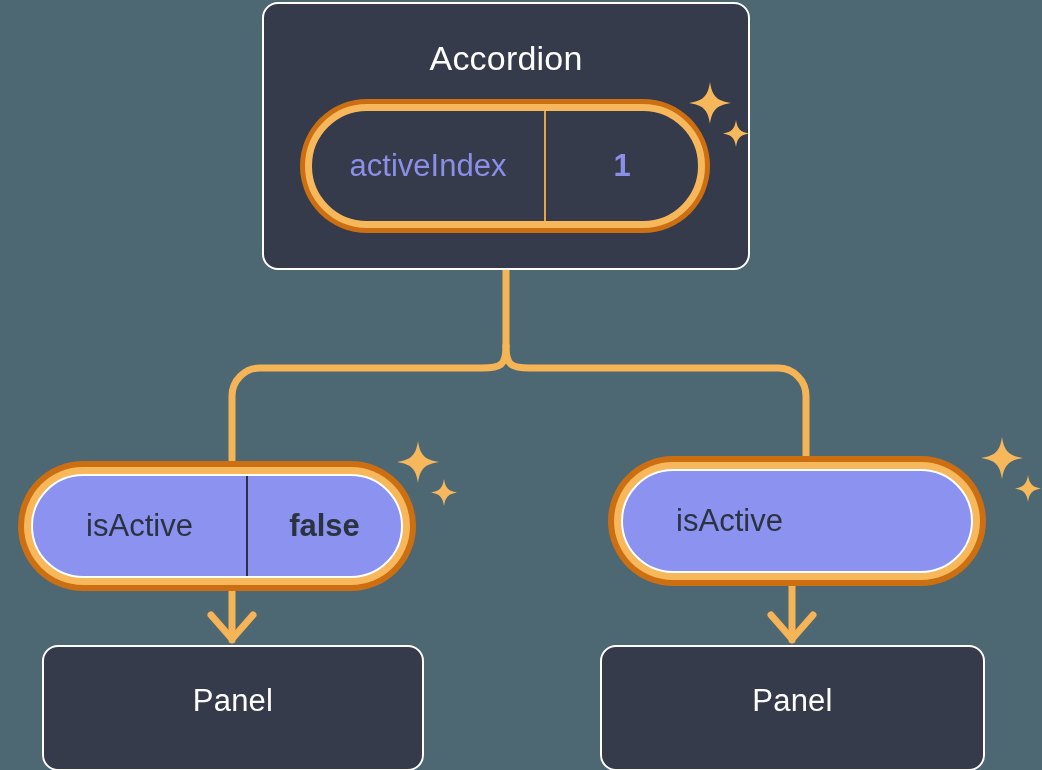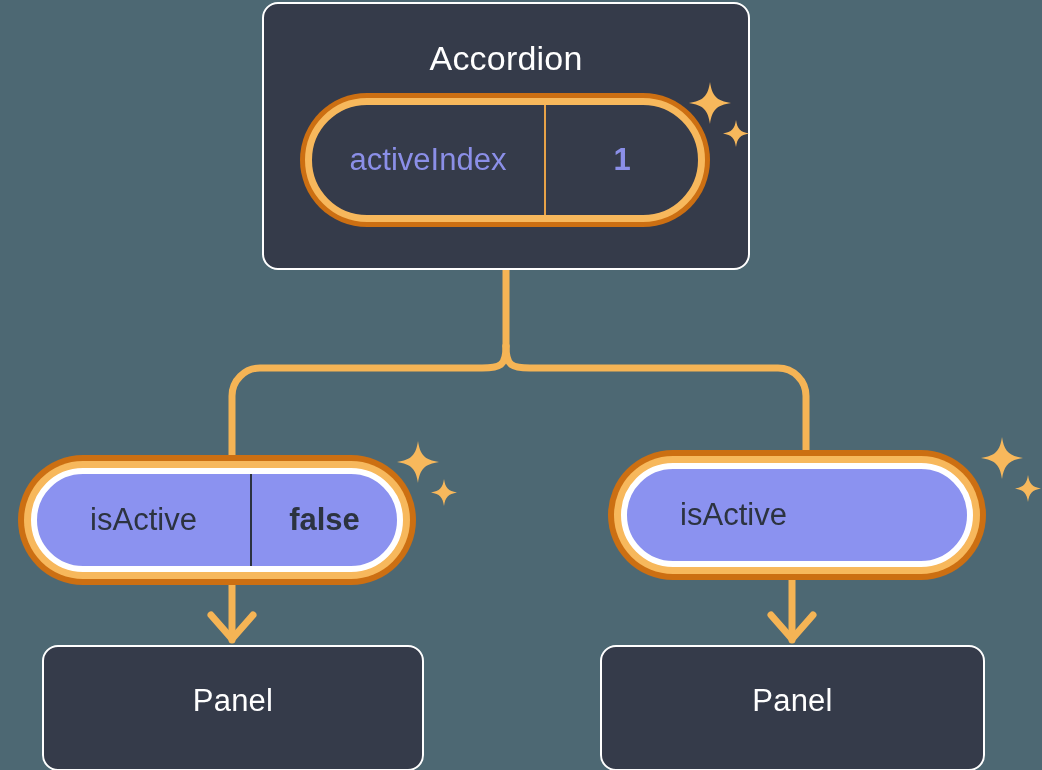--- a/index.html
+++ b/index.html
@@ -75,20 +75,21 @@
     font-size: 31px;
   }
 
   
   .pill {
     position: absolute;
     box-sizing: border-box;
     display: flex;
     align-items: stretch;
     border-radius: 999px;
+    margin-top: 6px;
   }
   .pill-cell {
     display: flex;
     align-items: center;
     justify-content: center;
     white-space: nowrap;
     box-sizing: border-box;
   }
   .pill-key { font-weight: 400; }
   .pill-val { font-weight: 700; }
@@ -111,21 +112,21 @@
   #pill-active-index .pill-val {
     flex: 1 1 auto;
     font-size: 31px;
     color: #8b8fe8;
     border-left: 2px solid #e8a348;
   }
 
   
   .pill-state {
     background: #8b92f0;
-    border: 6px solid #ffffff;
+    border: 2px solid #ffffff;
     box-shadow: 0 0 0 7px #f7b85c, 0 0 0 13px #cc6f12;
     text-align: center;
   }
   .pill-state .pill-key {
     font-size: 31px;
     color: #2c3340;
   }
   .pill-state .pill-val {
     font-size: 31px;
     color: #2c3340;

